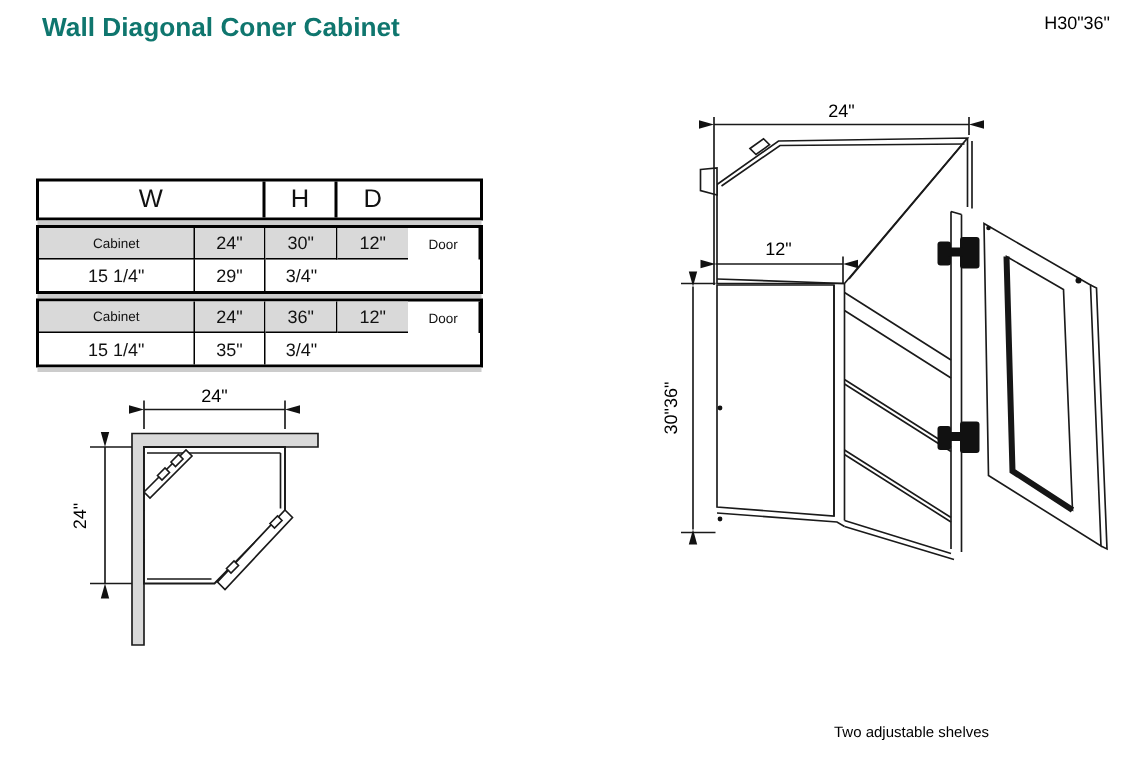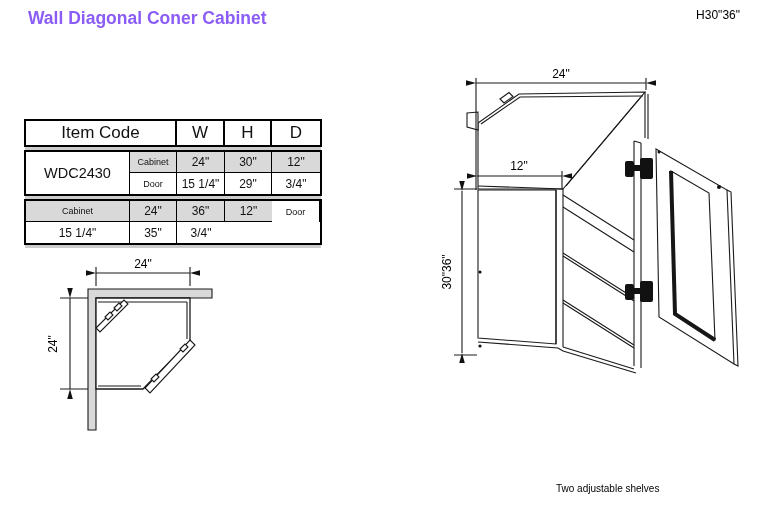--- a/index.html
+++ b/index.html
@@ -1,21 +1,21 @@
 <!DOCTYPE html>
 <html><head>
 <meta charset="utf-8">
 <style>
   html,body{margin:0;padding:0;}
   body{
     width:762px;height:512px;position:relative;overflow:hidden;
     background:#ffffff;font-family:"Liberation Sans", sans-serif;color:#111;
   }
   .page-title{
-    position:absolute;left:28px;top:8px;font-size:17.5px;font-weight:bold;color:#8b5cf6;
+    position:absolute;left:28px;top:8px;font-size:17.5px;font-weight:bold;color:#0f766e;
   }
   .height-note{
     position:absolute;right:22px;top:8px;font-size:12px;color:#000;
   }
   .footer-note{
     position:absolute;left:556px;top:483px;font-size:10px;color:#000;
   }
   
   .spec-table{position:absolute;left:24px;top:119px;width:298px;}
   .t-sec{border:2px solid #000;background:#fff;box-sizing:border-box;}
@@ -148,29 +148,27 @@
     <text class="dimtext" x="451" y="272" text-anchor="middle" stroke="none" fill="#000" transform="rotate(-90 451 272)">30"36"</text>
   </g>
 </svg>
 
 <div class="page-title">Wall Diagonal Coner Cabinet</div>
 <div class="height-note">H30"36"</div>
 <div class="footer-note">Two adjustable shelves</div>
 
 <div class="spec-table">
   <div class="t-sec t-header">
-    <div class="cell">Item Code</div>
     <div class="cell">W</div>
     <div class="cell">H</div>
     <div class="cell lastcol">D</div>
   </div>
   <div class="t-gap"></div>
 
   <div class="t-sec t-block">
-    <div class="cell code">WDC2430</div>
     <div class="cell sub r1 shaded">Cabinet</div>
     <div class="cell r1 shaded">24"</div>
     <div class="cell r1 shaded">30"</div>
     <div class="cell r1 shaded lastcol">12"</div>
     <div class="cell sub">Door</div>
     <div class="cell">15 1/4"</div>
     <div class="cell">29"</div>
     <div class="cell lastcol">3/4"</div>
   </div>
   <div class="t-gap"></div>

